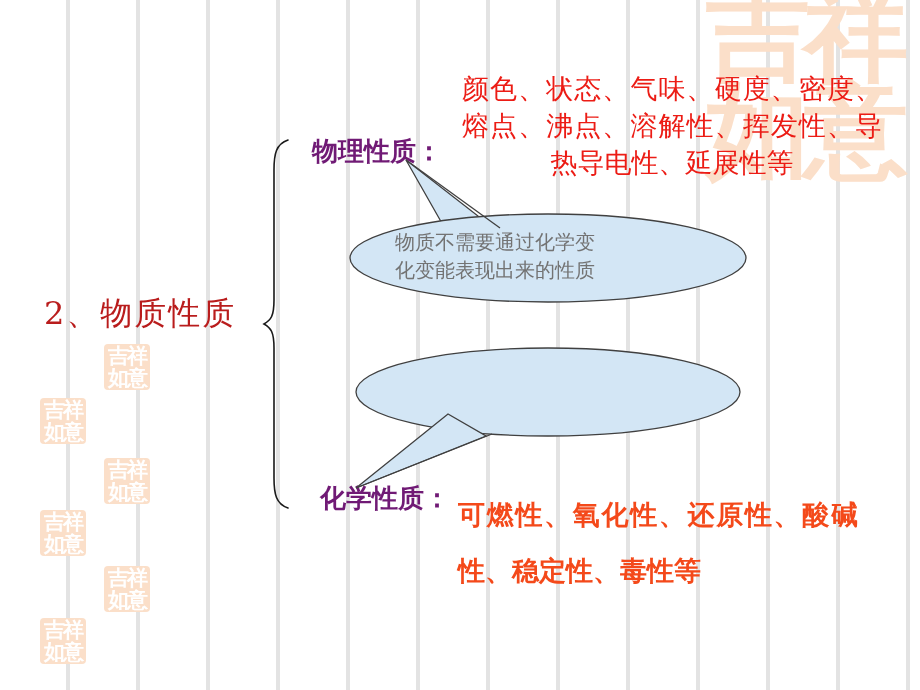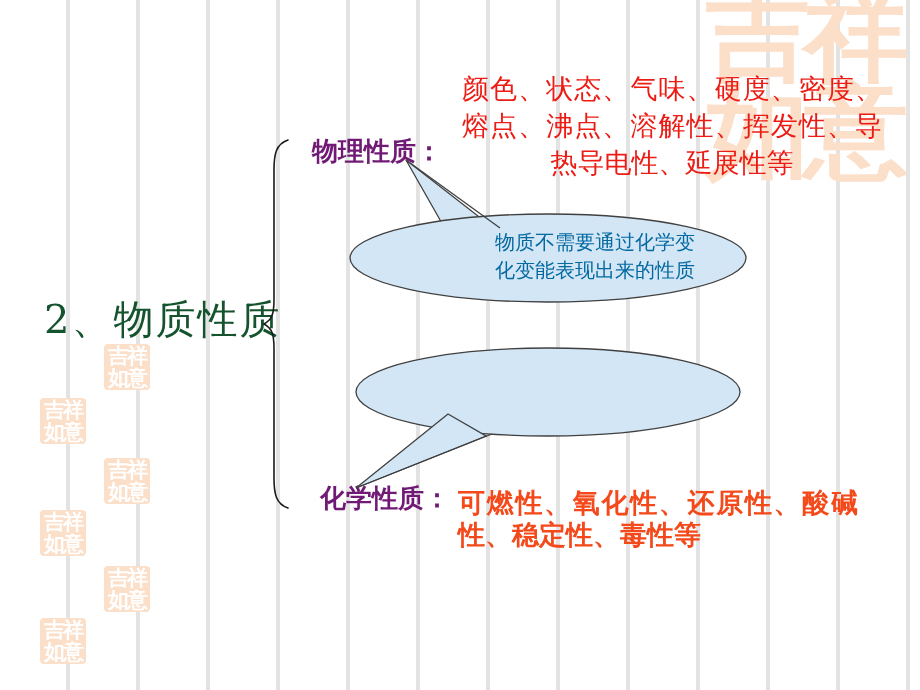--- a/index.html
+++ b/index.html
@@ -78,22 +78,22 @@
     overflow: hidden;
     user-select: none;
     pointer-events: none;
   }
 
   
   #main-title {
     position: absolute;
     left: 44px;
     top: 292px;
-    font-size: 40px;
-    color: #14532d;
+    font-size: 32px;
+    color: #b91c1c;
     font-family: "DejaVu Serif", "Liberation Serif", serif;
     letter-spacing: 2px;
     white-space: nowrap;
   }
   #brace-svg {
     position: absolute;
     left: 262px;
     top: 138px;
     pointer-events: none;
   }
@@ -124,36 +124,36 @@
     font-family: "DejaVu Sans", "Liberation Sans", sans-serif;
     text-align: justify;
     text-align-last: center;
   }
   #props-chemical {
     position: absolute;
     left: 458px;
     top: 487px;
     width: 400px;
     font-size: 27px;
-    line-height: 32px;
+    line-height: 56px;
     color: #f4491a;
     font-weight: bold;
     font-family: "DejaVu Sans", "Liberation Sans", sans-serif;
     text-align: justify;
     text-align-last: left;
   }
 
   
   .bubble-wrap { position: absolute; }
   .bubble-text {
     position: absolute;
-    text-align: right;
+    text-align: left;
     font-size: 20px;
     line-height: 28px;
-    color: #0369a1;
+    color: #737373;
     font-family: "DejaVu Serif", "Liberation Serif", serif;
     white-space: pre-line;
     pointer-events: none;
   }
   #bubble1-text { left: 395px; top: 228px; width: 300px; }
   #bubble2-text { left: 398px; top: 362px; width: 300px; }
 </style>
 </head>
 <body>
 

